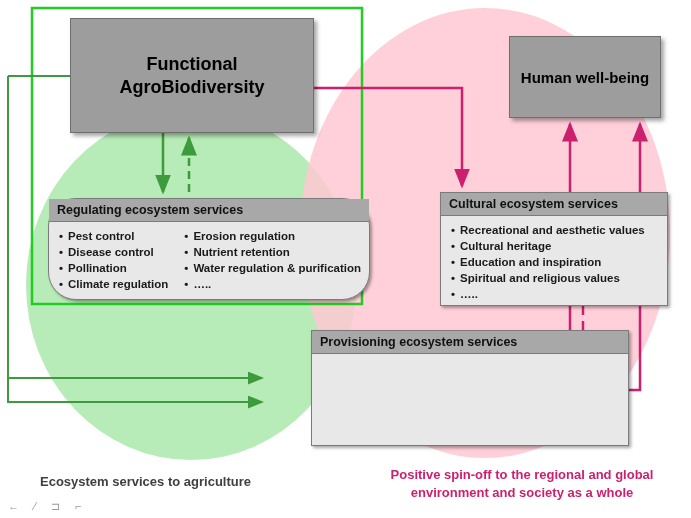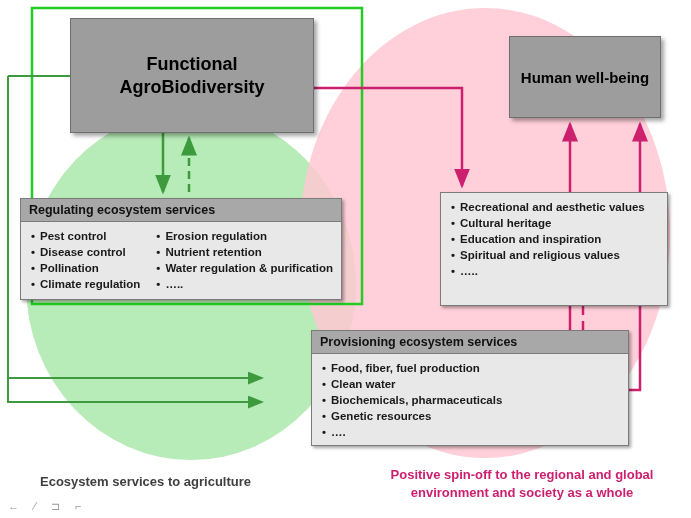--- a/index.html
+++ b/index.html
@@ -101,24 +101,25 @@
     line-height: 23px;
   }
   #hwb-box {
     left: 509px;
     top: 36px;
     width: 152px;
     height: 82px;
     font-size: 15px;
   }
   #regulating-box {
-    left: 20px;
+    left: 48px;
     top: 198px;
     width: 322px;
     height: 102px;
+    border-radius: 28px;
   }
   #provisioning-box {
     left: 267px;
     top: 330px;
     width: 318px;
     height: 116px;
     margin-left: 44px;
   }
   #cultural-box {
     left: 440px;
@@ -218,30 +219,24 @@
         <div class="bullet">Erosion regulation</div>
         <div class="bullet">Nutrient retention</div>
         <div class="bullet">Water regulation &amp; purification</div>
         <div class="bullet">…..</div>
       </div>
     </div>
   </div>
 
   <div class="box" id="provisioning-box">
     <div class="box-header">Provisioning ecosystem services</div>
-    <div class="box-body">
-      <div class="bullet">Food, fiber, fuel production</div>
-      <div class="bullet">Clean water</div>
-      <div class="bullet">Biochemicals, pharmaceuticals</div>
-      <div class="bullet">Genetic resources</div>
-      <div class="bullet">….</div>
-    </div>
   </div>
 
   <div class="box" id="cultural-box">
+    <div class="box-header">Cultural ecosystem services</div>
     <div class="box-body">
       <div class="bullet">Recreational and aesthetic values</div>
       <div class="bullet">Cultural heritage</div>
       <div class="bullet">Education and inspiration</div>
       <div class="bullet">Spiritual and religious values</div>
       <div class="bullet">…..</div>
     </div>
   </div>
 
   <div class="caption" id="caption-left">Ecosystem services to agriculture</div>

